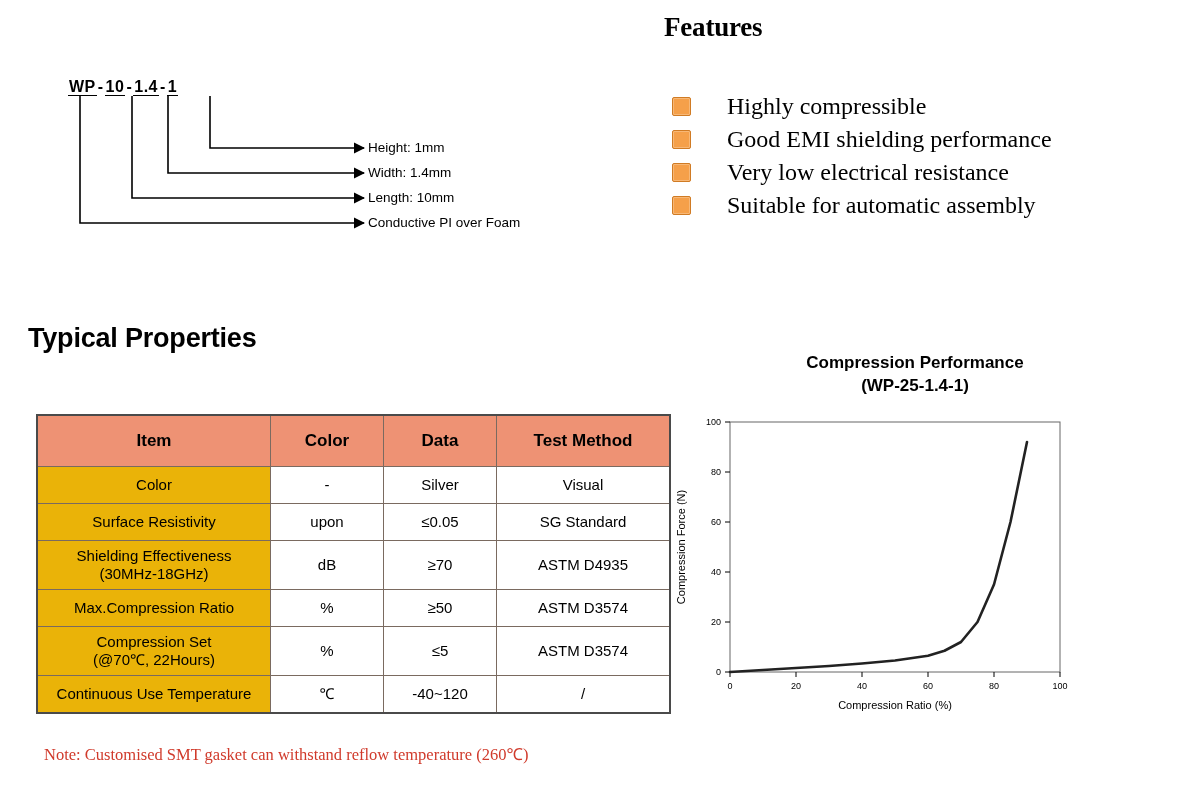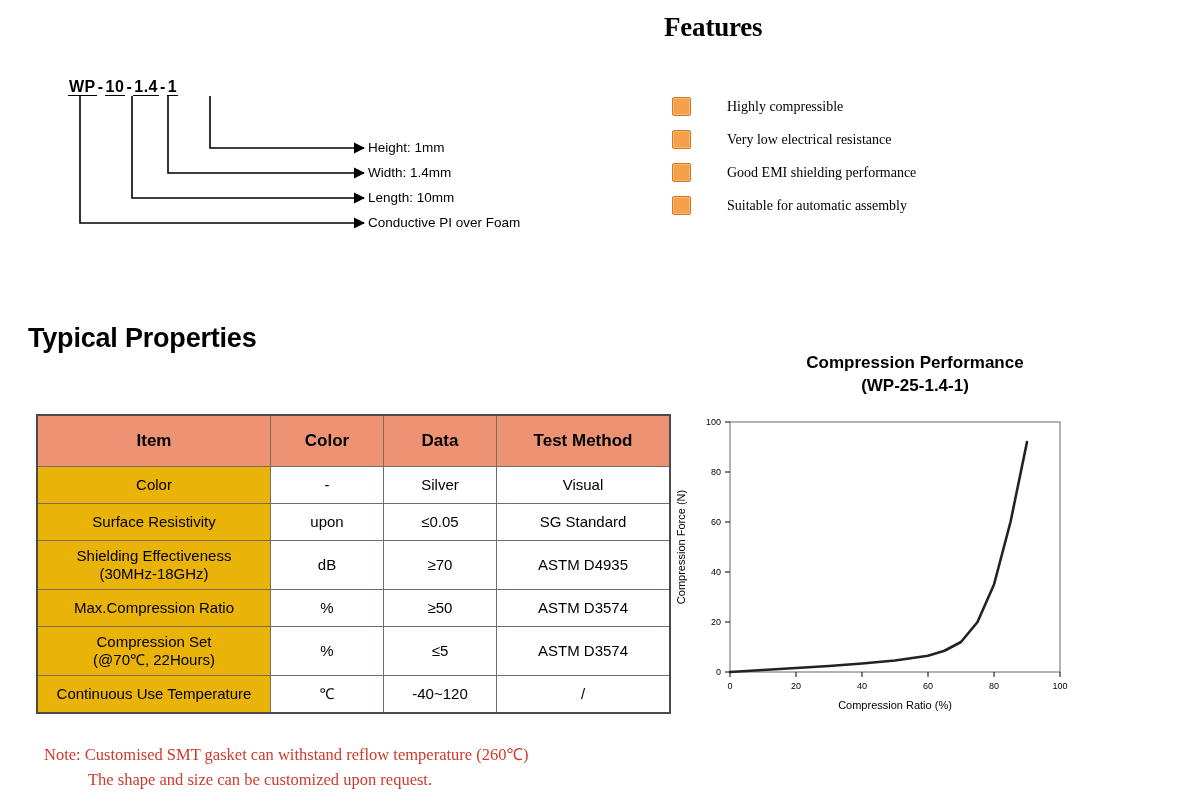--- a/index.html
+++ b/index.html
@@ -84,21 +84,21 @@
     height: 17px;
     background: #F5A04A;
     border: 1px solid #D07B24;
     border-radius: 2px;
     box-shadow: inset 0 0 0 1px rgba(255,255,255,0.25);
     margin-right: 36px;
     flex: 0 0 auto;
   }
   .feature-text {
     font-family: "Liberation Serif", serif;
-    font-size: 14px;
+    font-size: 24px;
     color: #000;
     white-space: nowrap;
   }
 
   
   #props-table {
     position: absolute;
     left: 36px;
     top: 414px;
     border-collapse: collapse;
@@ -201,25 +201,25 @@
     <div class="leader-label" id="lbl-conductive">Conductive PI over Foam</div>
   </div>
 
   <div id="features-list">
     <div class="feature-row">
       <span class="feature-bullet"></span>
       <span class="feature-text">Highly compressible</span>
     </div>
     <div class="feature-row">
       <span class="feature-bullet"></span>
-      <span class="feature-text">Very low electrical resistance</span>
+      <span class="feature-text">Good EMI shielding performance</span>
     </div>
     <div class="feature-row">
       <span class="feature-bullet"></span>
-      <span class="feature-text">Good EMI shielding performance</span>
+      <span class="feature-text">Very low electrical resistance</span>
     </div>
     <div class="feature-row">
       <span class="feature-bullet"></span>
       <span class="feature-text">Suitable for automatic assembly</span>
     </div>
   </div>
 
   <table id="props-table">
     <thead>
       <tr>
@@ -266,21 +266,20 @@
         <td class="cell-item cell-small">Continuous Use Temperature</td>
         <td>℃</td>
         <td>-40~120</td>
         <td>/</td>
       </tr>
     </tbody>
   </table>
 
   <div id="note">
     <span>Note: Customised SMT gasket can withstand reflow temperature (260℃)</span>
-    <span class="note-2">The shape and size can be customized upon request.</span>
   </div>
 
   <div id="chart-block">
     <div id="chart-title">
       <div>Compression Performance</div>
       <div>(WP-25-1.4-1)</div>
     </div>
 
     <svg id="chart-svg" width="420" height="310" viewBox="0 0 420 310">
 

